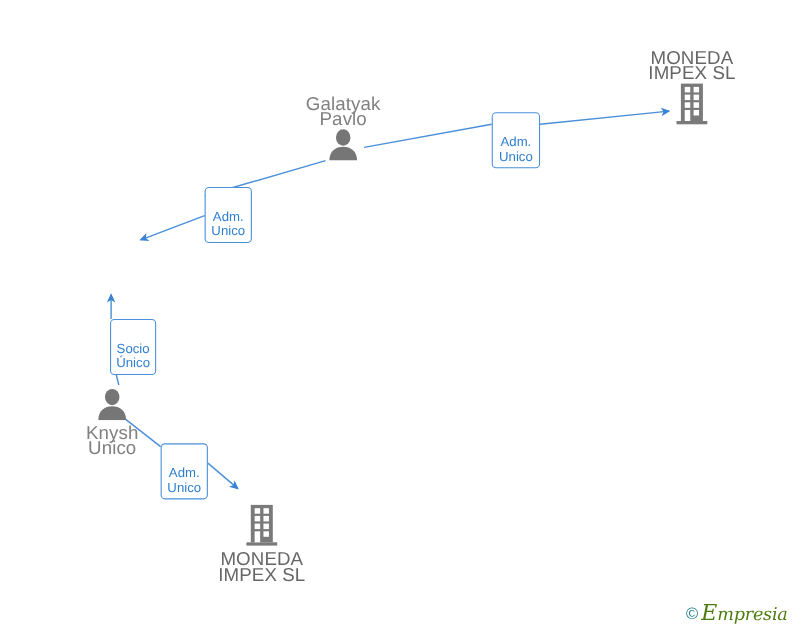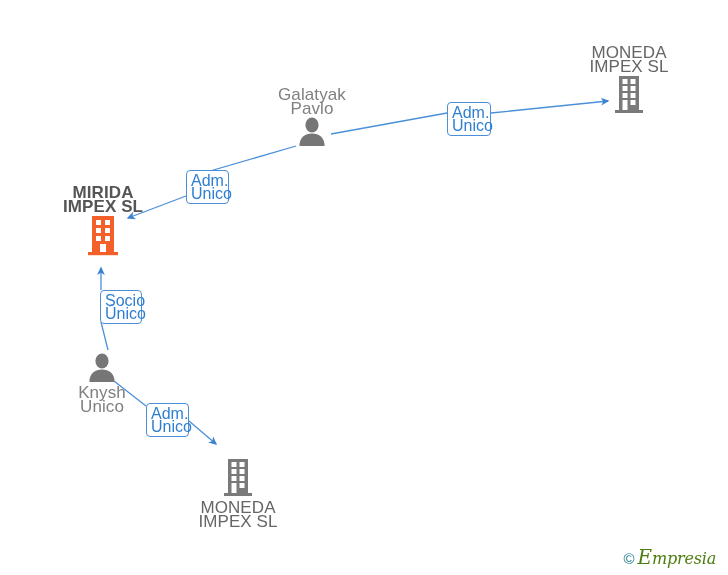--- a/index.html
+++ b/index.html
@@ -57,24 +57,24 @@
   }
 
   
   .rel-box {
     position: absolute;
     box-sizing: border-box;
     background: #ffffff;
     border: 1px solid #4a90d9;
     border-radius: 4px;
     color: #2f7fd1;
-    font-size: 16px;
+    font-size: 12px;
     line-height: 13px;
     text-align: center;
-    padding: 3px 4px 3px 4px;
+    padding: 20px 4px 3px 4px;
     white-space: nowrap;
     box-shadow: 0 0 0 0 rgba(0,0,0,0);
   }
   .rel-box span { display: block; }
 
   
   #watermark {
     position: absolute;
     right: 12px;
     bottom: 8px;
@@ -126,37 +126,20 @@
       <path d="M108,350 L101,322" fill="none" stroke="#4a90d9" stroke-width="1.3"></path>
       <path d="M101,290 L101,268" fill="none" stroke="#4a90d9" stroke-width="1.3" marker-end="url(#arrow)"></path>
     </g>
 
     <g>
       <path d="M114,381 L146,406" fill="none" stroke="#4a90d9" stroke-width="1.3"></path>
       <path d="M189,421 L216,444" fill="none" stroke="#4a90d9" stroke-width="1.3" marker-end="url(#arrow)"></path>
     </g>
   </svg>
 
-  <div class="node" style="left:59px; top:186px; width:88px;">
-    <div class="node-label highlight">MIRIDA</div>
-    <div class="node-label highlight">IMPEX SL</div>
-    <span class="icon-wrap">
-      <svg width="30" height="42" viewBox="0 0 30 42" aria-hidden="true">
-        <rect x="4" y="2" width="22" height="36" fill="#f4602a"></rect>
-        <rect x="0" y="38" width="30" height="3.2" fill="#f4602a"></rect>
-        <rect x="8" y="6" width="5" height="5" fill="#ffffff"></rect>
-        <rect x="17" y="6" width="5" height="5" fill="#ffffff"></rect>
-        <rect x="8" y="14" width="5" height="5" fill="#ffffff"></rect>
-        <rect x="17" y="14" width="5" height="5" fill="#ffffff"></rect>
-        <rect x="8" y="22" width="5" height="5" fill="#ffffff"></rect>
-        <rect x="17" y="22" width="5" height="5" fill="#ffffff"></rect>
-        <rect x="12" y="30" width="6" height="8" fill="#ffffff"></rect>
-      </svg>
-    </span>
-  </div>
 
   <div class="node" style="left:268px; top:88px; width:88px;">
     <div class="node-label">Galatyak</div>
     <div class="node-label">Pavlo</div>
     <span class="icon-wrap">
       <svg width="30" height="30" viewBox="0 0 30 30" aria-hidden="true">
         <ellipse cx="15" cy="9" rx="6.6" ry="7.4" fill="#767676"></ellipse>
         <path d="M2.4,30 C2.4,21.4 8,17.4 15,17.4 C22,17.4 27.6,21.4 27.6,30 Z" fill="#767676"></path>
       </svg>
     </span>

